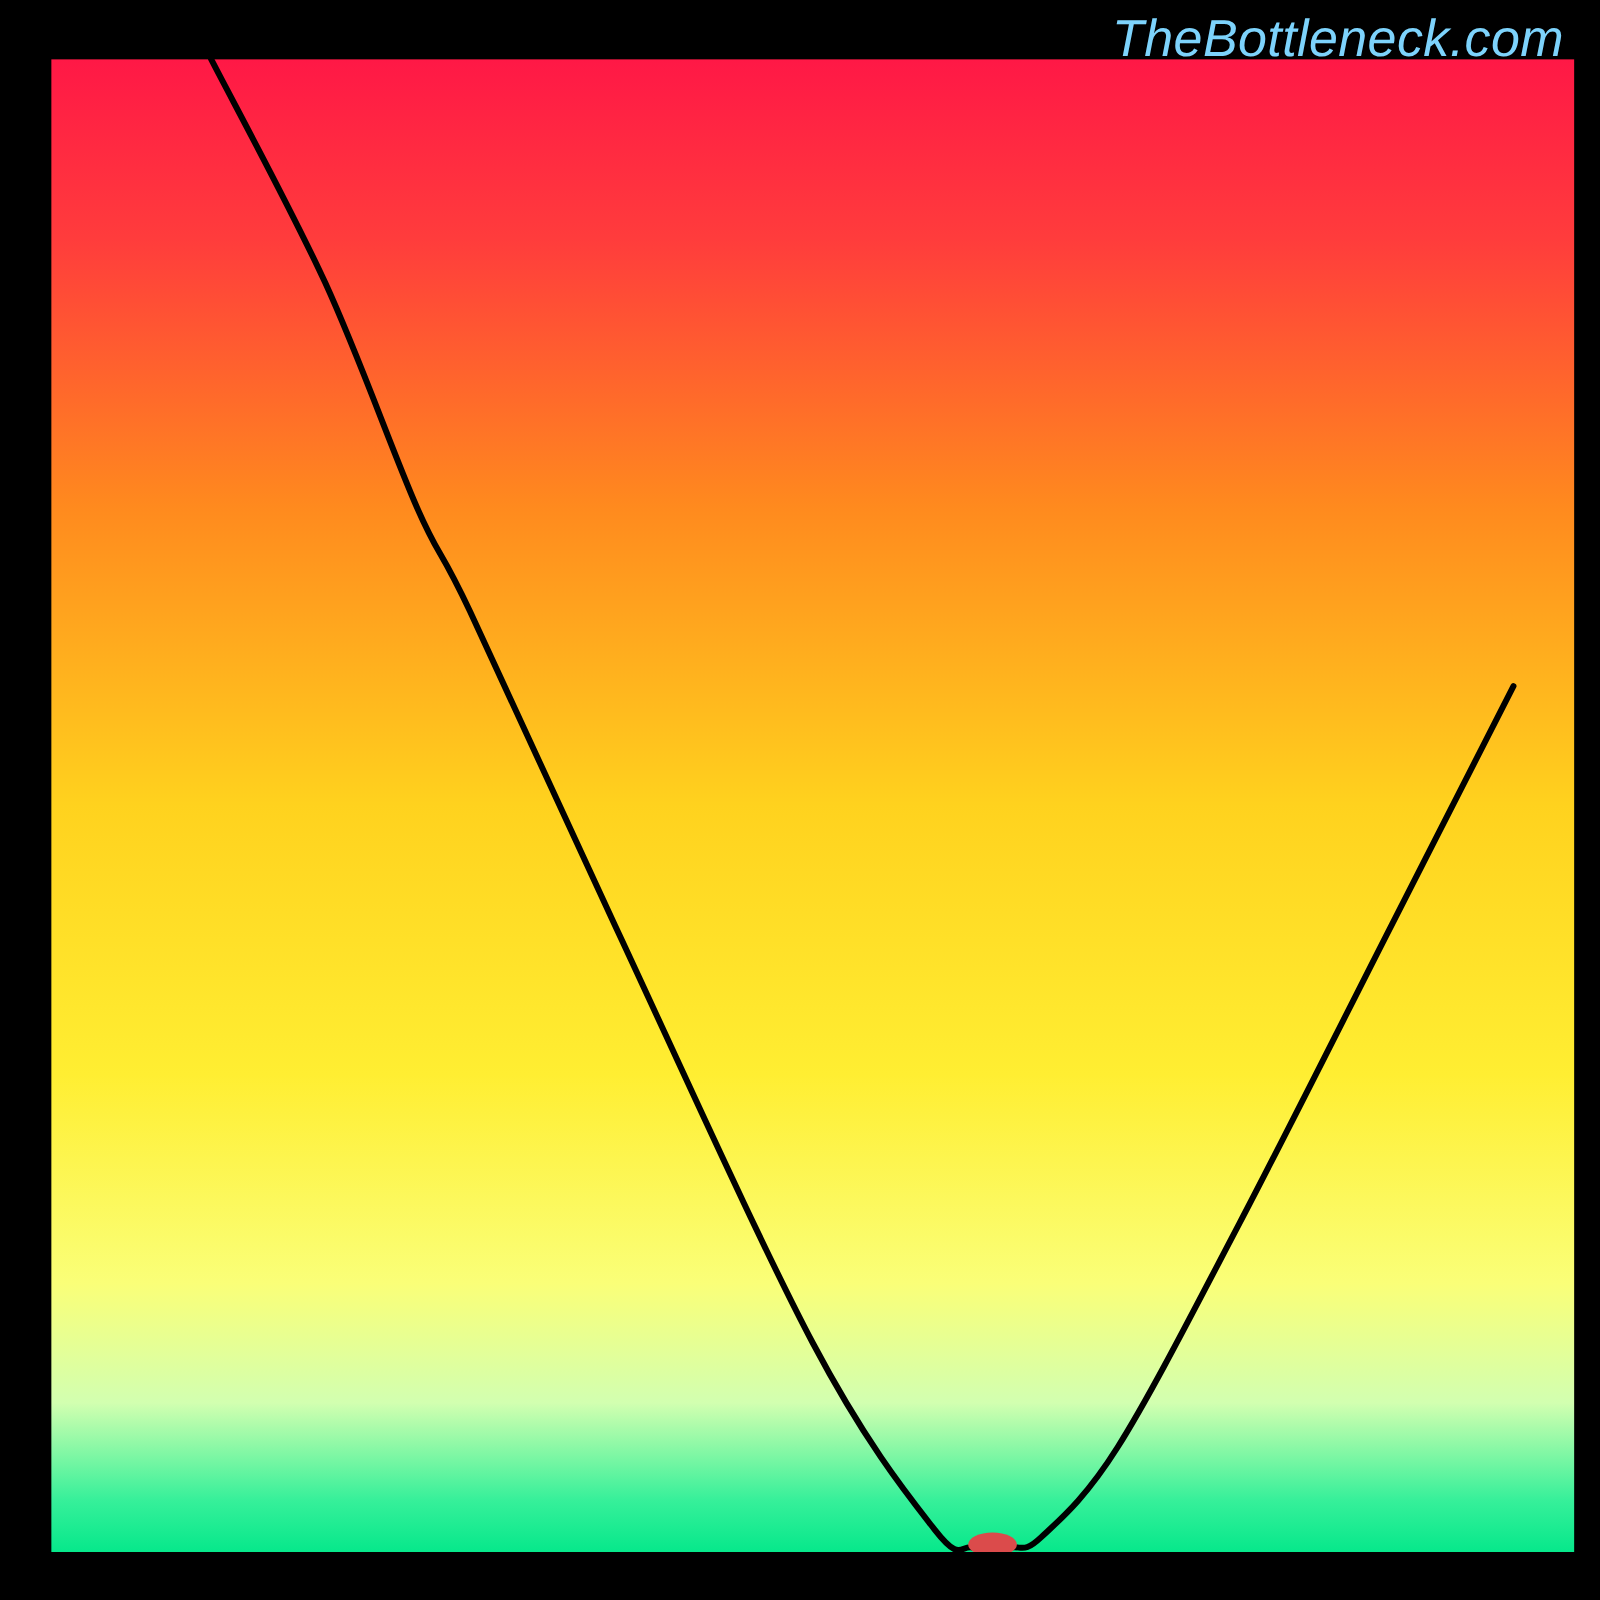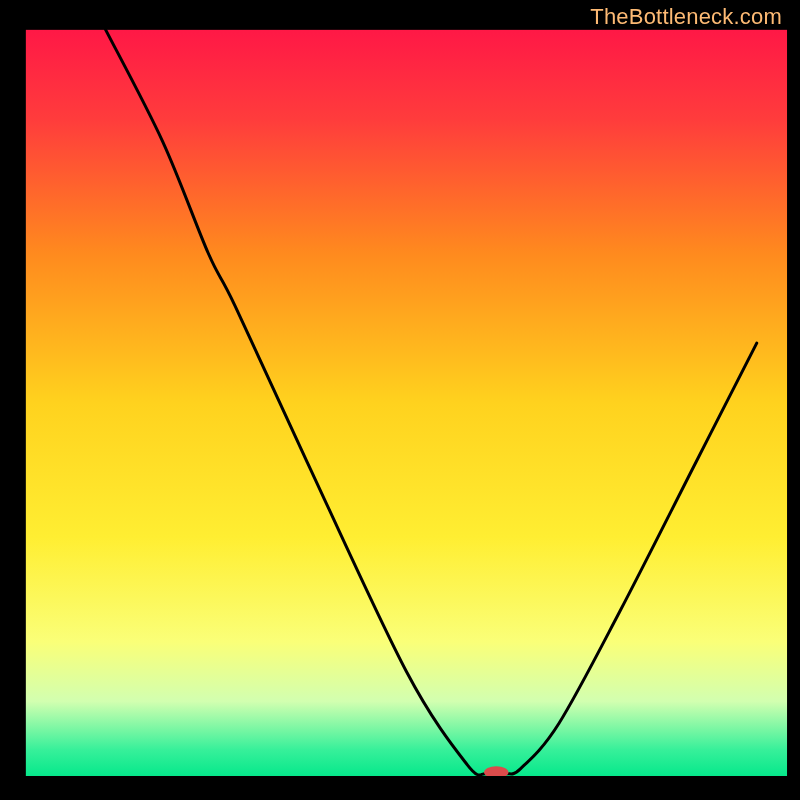--- a/index.html
+++ b/index.html
@@ -13,26 +13,27 @@
   .container {
     position: relative;
     width: 800px;
     height: 800px;
     background: #000;
   }
   .watermark {
     position: absolute;
     top: 4px;
     right: 18px;
-    color: #fdba74;
+    color: #7dd3fc;
     font-family: Arial, Helvetica, sans-serif;
-    font-size: 22px;
+    font-size: 26px;
     font-weight: 500;
     letter-spacing: 0.2px;
     z-index: 5;
+    font-style: italic;
   }
   svg {
     position: absolute;
     top: 0;
     left: 0;
   }
 </style>
 </head>
 <body>
 

